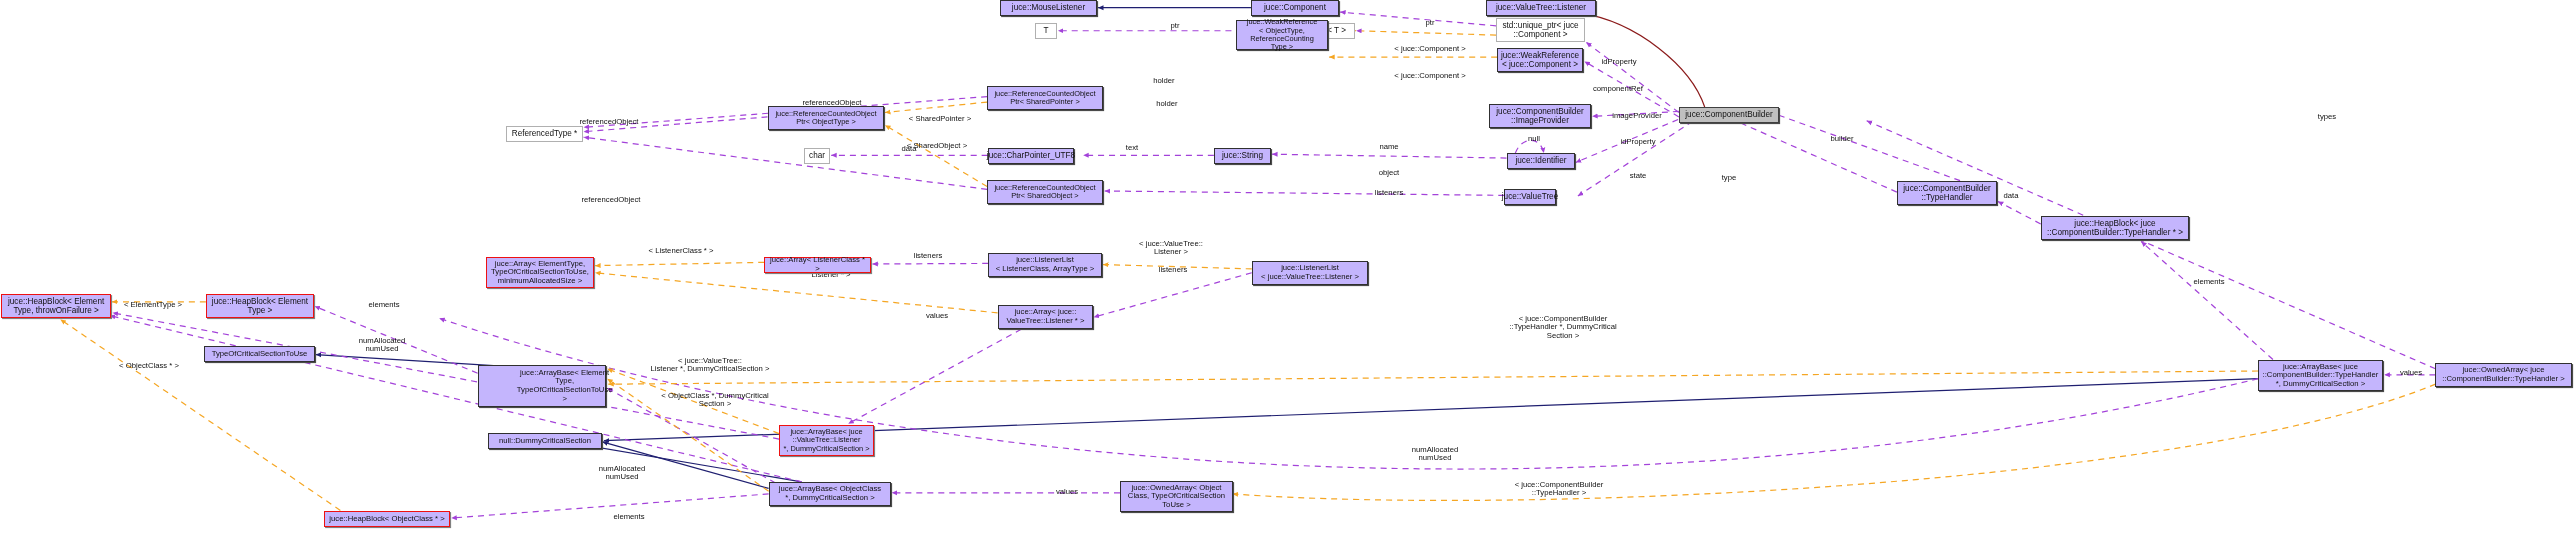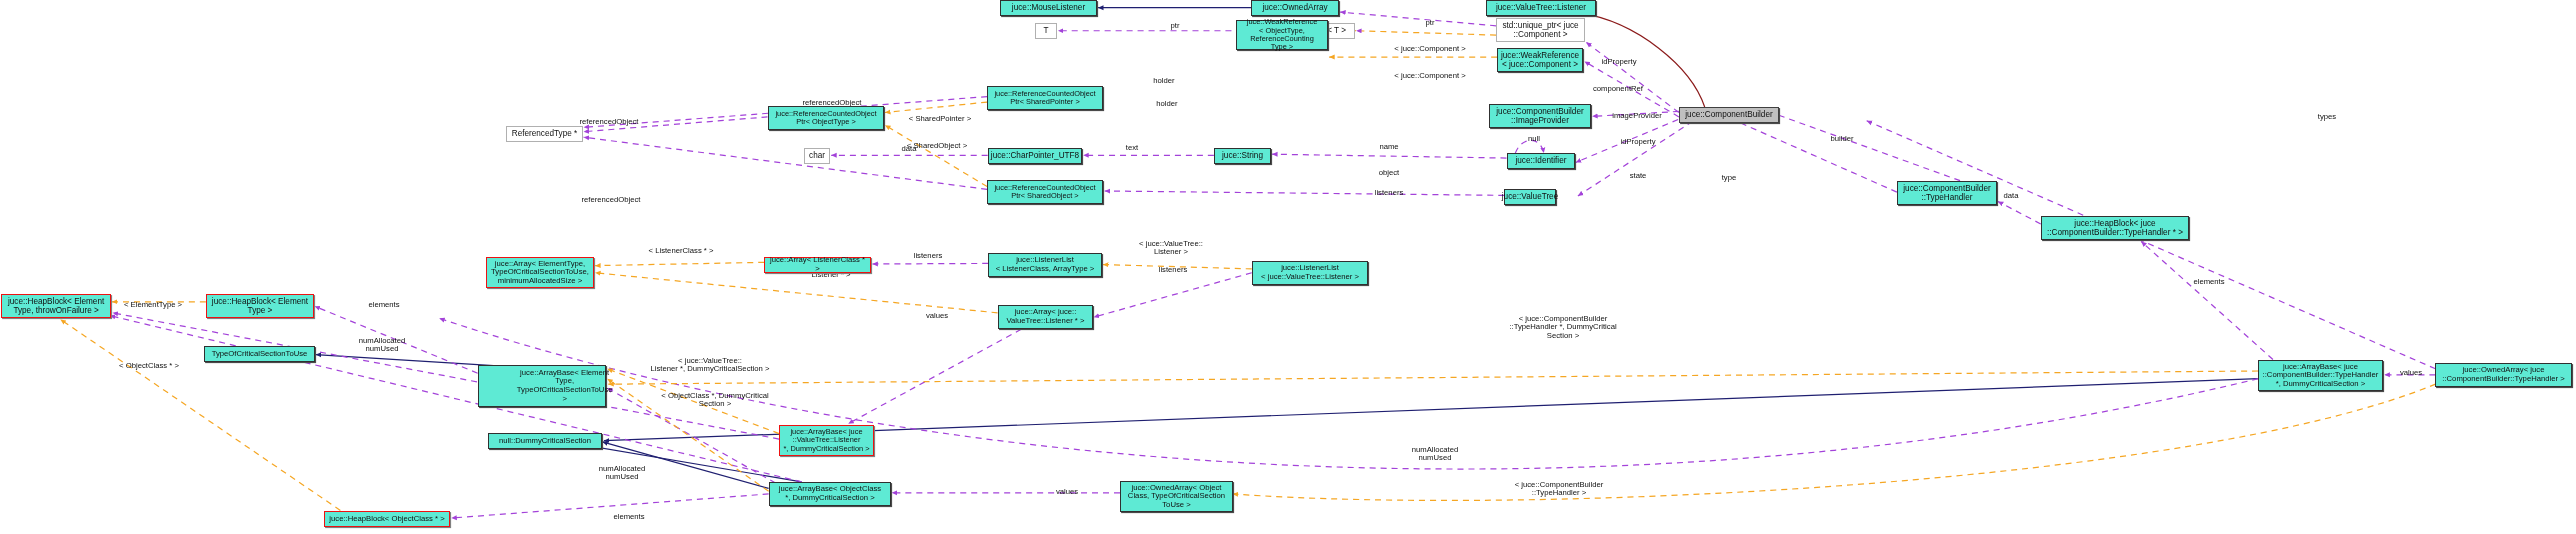--- a/index.html
+++ b/index.html
@@ -26,21 +26,21 @@
   .node {
     position: absolute;
     box-sizing: border-box;
     display: flex;
     align-items: center;
     justify-content: center;
     text-align: center;
     font-size: 8.2px;
     line-height: 1.12;
     color: #101010;
-    background: #5eead4;
+    background: #c4b5fd;
     border: 0.5px solid #303030;
     padding: 1.1px 2.7px;
     white-space: pre-line;
     z-index: 5;
   }
   
   .node.shadow {
     box-shadow: 1.1px 1.1px 0 0 #4a4a4a;
   }
   .node.grey {
@@ -150,38 +150,38 @@
       <path d="M1419,790 L1106,672" marker-end="url(#arrTpl)"></path>
       <path d="M1400,895 L1106,690" marker-end="url(#arrTpl)"></path>
       <path d="M4113,676 L1108,700" marker-end="url(#arrTpl)"></path>
       <path d="M4436,700 C4000,880 2800,940 2245,900" marker-end="url(#arrTpl)"></path>
       <path d="M375,550 L204,550" marker-end="url(#arrTpl)"></path>
       <path d="M620,930 L110,582" marker-end="url(#arrTpl)"></path>
     </g>
   </svg>
 
   <div class="node shadow" style="left:1000px;top:0px;width:97px;height:16px;">juce::MouseListener</div>
-  <div class="node shadow" style="left:1251px;top:0px;width:88px;height:16px;">juce::OwnedArray</div>
+  <div class="node shadow" style="left:1251px;top:0px;width:88px;height:16px;">juce::Component</div>
   <div class="node shadow" style="left:1486px;top:0px;width:110px;height:16px;">juce::ValueTree::Listener</div>
   <div class="node grey" style="left:1035px;top:23px;width:22px;height:16px;">T</div>
   <div class="node grey" style="left:1264px;top:23px;width:91px;height:16px;">std::unique_ptr&lt; T &gt;</div>
   <div class="node grey" style="left:1496px;top:18px;width:89px;height:24px;">std::unique_ptr&lt; juce
 ::Component &gt;</div>
   <div class="node shadow" style="left:1236px;top:20px;width:92px;height:30px;font-size:7.4px;">juce::WeakReference
 &lt; ObjectType, ReferenceCounting
 Type &gt;</div>
   <div class="node shadow" style="left:1497px;top:48px;width:86px;height:24px;">juce::WeakReference
 &lt; juce::Component &gt;</div>
   <div class="node shadow" style="left:987px;top:86px;width:116px;height:24px;font-size:7.4px;">juce::ReferenceCountedObject
 Ptr&lt; SharedPointer &gt;</div>
   <div class="node shadow" style="left:768px;top:106px;width:116px;height:24px;font-size:7.4px;">juce::ReferenceCountedObject
 Ptr&lt; ObjectType &gt;</div>
   <div class="node grey" style="left:506px;top:126px;width:77px;height:16px;">ReferencedType *</div>
   <div class="node grey" style="left:804px;top:148px;width:26px;height:16px;">char</div>
-  <div class="node shadow" style="left:988px;top:148px;width:94px;height:16px;">juce::CharPointer_UTF8</div>
+  <div class="node shadow" style="left:988px;top:148px;width:86px;height:16px;">juce::CharPointer_UTF8</div>
   <div class="node shadow" style="left:1214px;top:148px;width:57px;height:16px;">juce::String</div>
   <div class="node shadow" style="left:1507px;top:153px;width:68px;height:16px;">juce::Identifier</div>
   <div class="node shadow" style="left:1489px;top:104px;width:102px;height:24px;">juce::ComponentBuilder
 ::ImageProvider</div>
   <div class="node current" style="left:1679px;top:107px;width:100px;height:16px;">juce::ComponentBuilder</div>
   <div class="node shadow" style="left:987px;top:180px;width:116px;height:24px;font-size:7.4px;">juce::ReferenceCountedObject
 Ptr&lt; SharedObject &gt;</div>
   <div class="node shadow" style="left:1504px;top:189px;width:52px;height:16px;">juce::ValueTree</div>
   <div class="node shadow" style="left:1897px;top:181px;width:100px;height:24px;">juce::ComponentBuilder
 ::TypeHandler</div>

